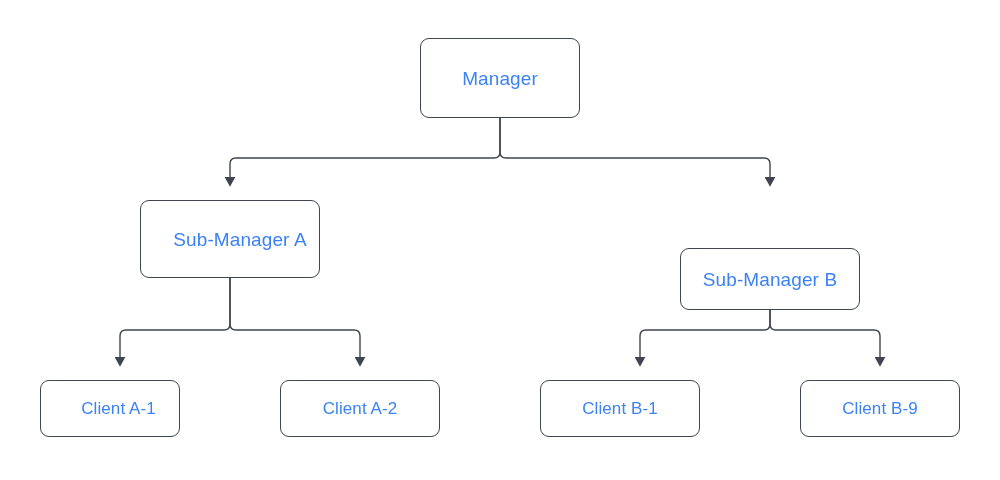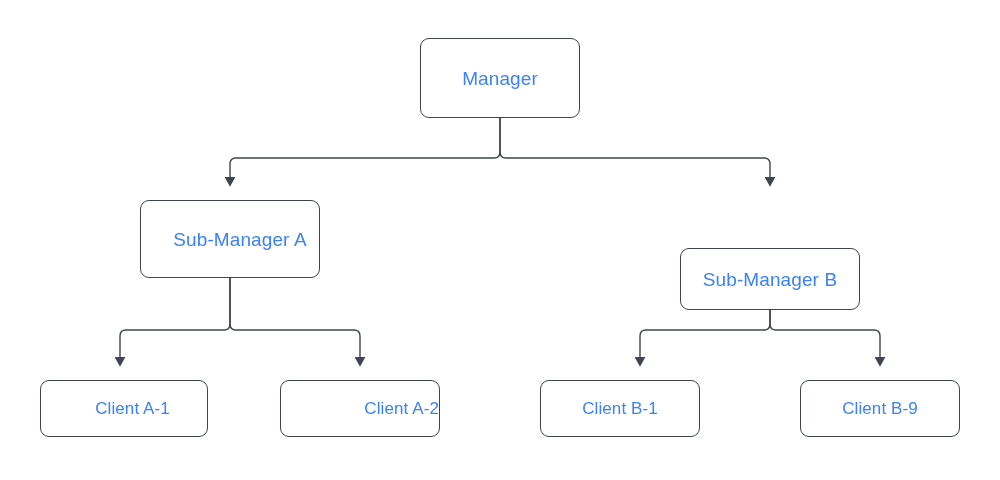--- a/index.html
+++ b/index.html
@@ -84,25 +84,25 @@
   </div>
 
   <div class="node level-1" style="left:140px; top:200px; width:180px; height:78px;padding-left:20px;">
     <span class="node-label">Sub-Manager A</span>
   </div>
 
   <div class="node level-1" style="left:680px; top:200px; width:180px; height:62px;margin-top:48px;">
     <span class="node-label">Sub-Manager B</span>
   </div>
 
-  <div class="node level-2" style="left:40px; top:380px; width:168px; height:57px;padding-left:17px;">
+  <div class="node level-2" style="left:40px; top:380px; width:140px; height:57px;padding-left:17px;">
     <span class="node-label">Client A-1</span>
   </div>
 
-  <div class="node level-2" style="left:280px; top:380px; width:160px; height:57px;justify-content:flex-end;">
+  <div class="node level-2" style="left:280px; top:380px; width:160px; height:57px;">
     <span class="node-label">Client A-2</span>
   </div>
 
   <div class="node level-2" style="left:540px; top:380px; width:160px; height:57px;">
     <span class="node-label">Client B-1</span>
   </div>
 
   <div class="node level-2" style="left:800px; top:380px; width:160px; height:57px;">
     <span class="node-label">Client B-9</span>
   </div>

